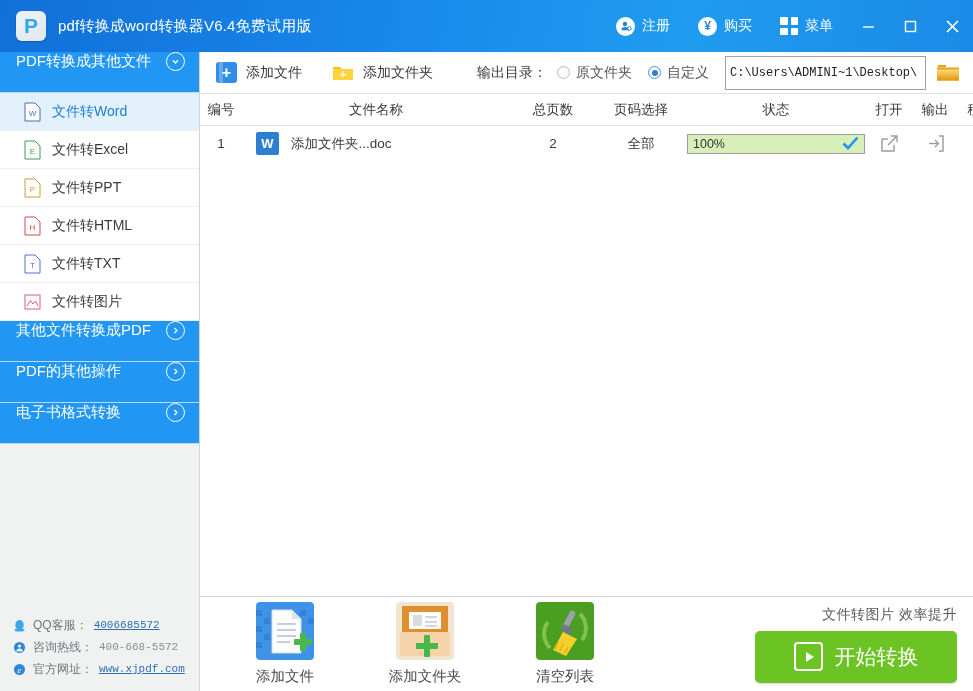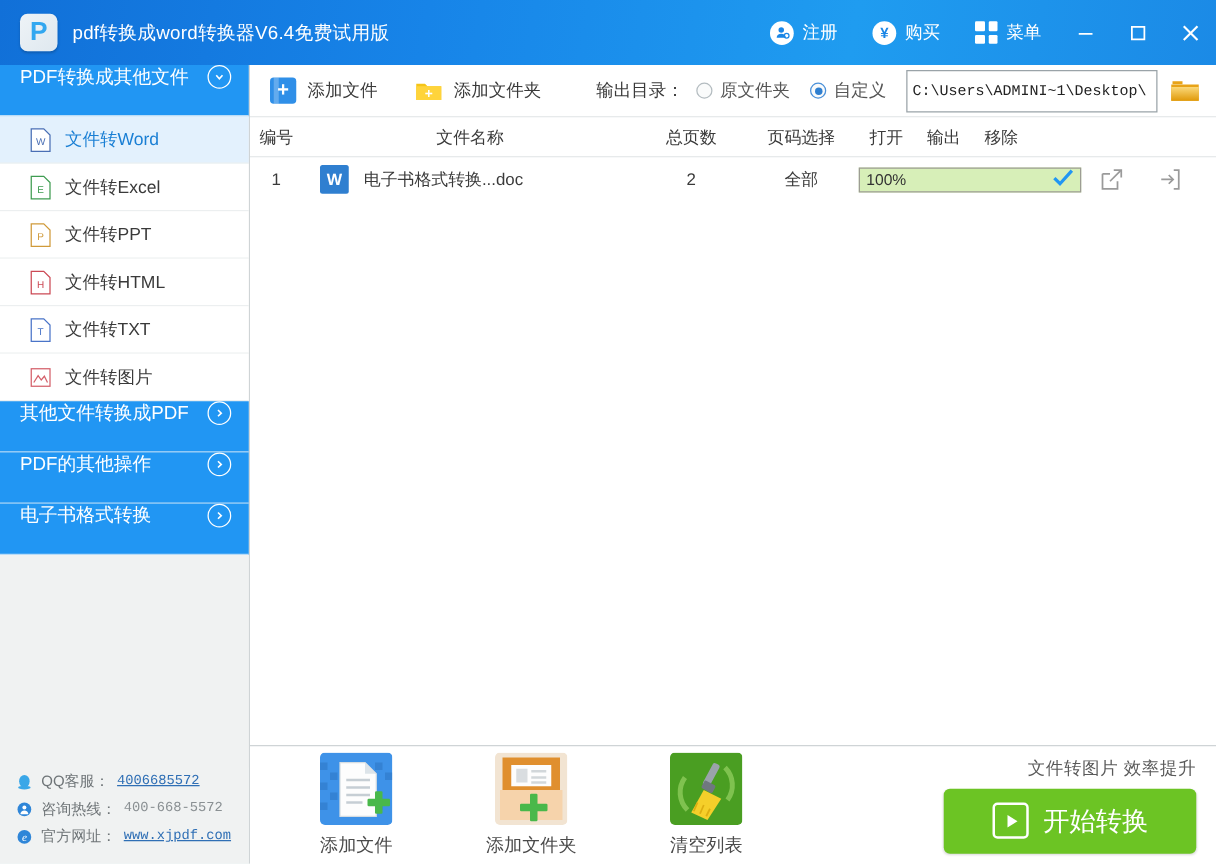--- a/index.html
+++ b/index.html
@@ -400,31 +400,32 @@
               </defs>
           </svg>
         </div>
       </div>
 
       <div class="thead">
         <div class="c-no">编号</div>
         <div class="c-name h">文件名称</div>
         <div class="c-pages">总页数</div>
         <div class="c-sel">页码选择</div>
+        <div class="c-status">状态</div>
         <div class="c-act">打开</div>
         <div class="c-act">输出</div>
         <div class="c-act">移除</div>
       </div>
 
       <div class="tbody">
         <div class="trow">
           <div class="c-no">1</div>
           <div class="c-name">
             <span class="wico">W</span>
-            <span class="fname">电子书格式转换...doc</span>
+            <span class="fname">添加文件夹...doc</span>
           </div>
           <div class="c-pages">2</div>
           <div class="c-sel">全部</div>
           <div class="c-status">
             <div class="pbar">
               <span>100%</span>
               <span class="check">
                 <svg width="17" height="14" viewBox="0 0 17 14">
                     <polyline points="1.5,7.5 6,12 15.5,1.5" fill="none" stroke="#2196f3" stroke-width="2.6"></polyline>
                   </svg>

